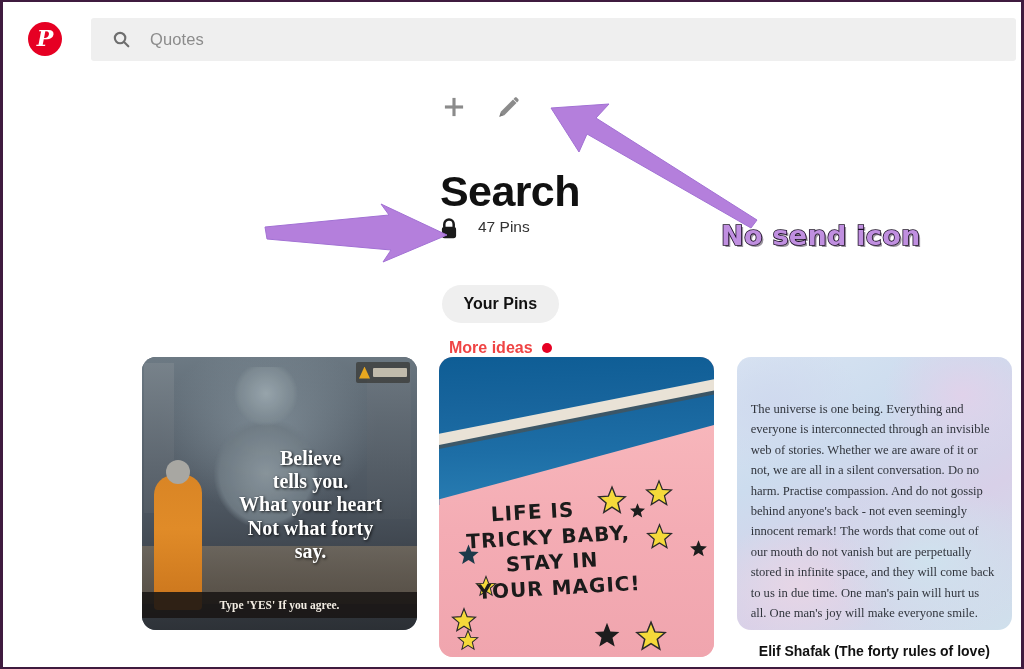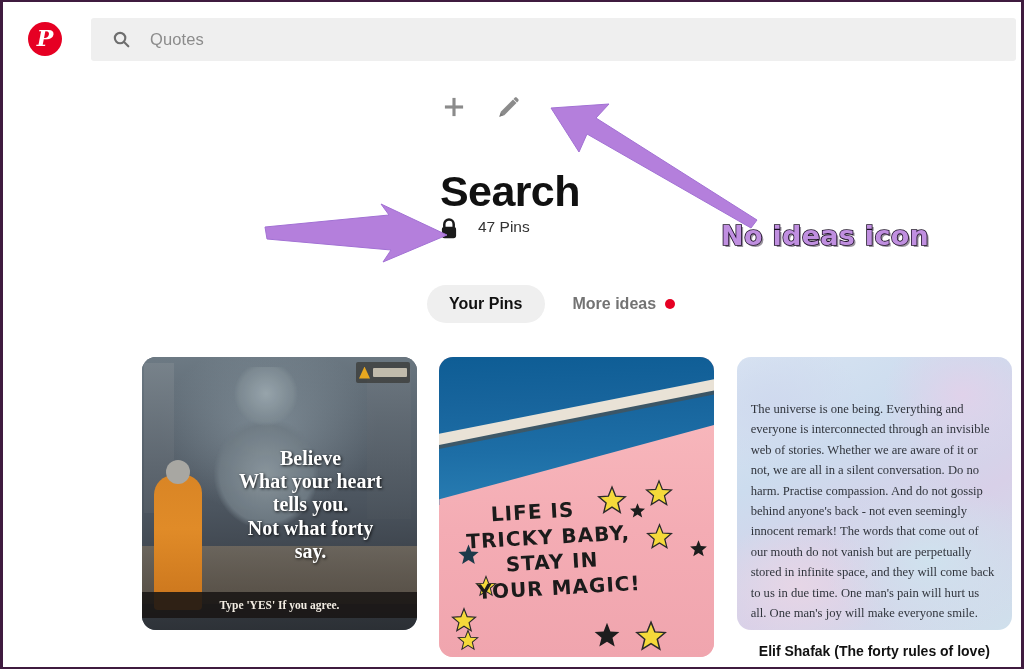--- a/index.html
+++ b/index.html
@@ -105,27 +105,28 @@
     color: #333333;
   }
 
   
   .tabs {
     position: absolute;
     top: 283px; left: 424px;
     display: flex;
     align-items: center;
     gap: 6px;
+    flex-direction: column;
   }
   .tab {
     padding: 10px 22px;
     border-radius: 22px;
     font-size: 16px;
     font-weight: 700;
-    color: #737373;
+    color: #ef4444;
     cursor: pointer;
     white-space: nowrap;
   }
   .tab.active {
     background: #efefef;
     color: #111111;
   }
   .tab-with-dot {
     display: flex;
     align-items: center;
@@ -386,22 +387,22 @@
         <div class="p1-monk"></div>
         <div class="p1-monk-head"></div>
 
         <div class="p1-watermark">
           <span class="p1-wm-dot"></span>
           <span class="p1-wm-bar"></span>
         </div>
 
         <div class="p1-quote">
           <div>Believe</div>
+          <div>tells you.</div>
           <div>What your heart</div>
-          <div>tells you.</div>
           <div>Not what forty</div>
           <div>say.</div>
         </div>
 
         <div class="p1-footer">Type 'YES' If you agree.</div>
       </div>
     </div>
 
     <div class="pin">
       <div class="pin-media pin2-media">
@@ -462,15 +463,15 @@
   </div>
 
   <svg class="annot-arrow" style="left:258px; top:200px;" width="190" height="78" viewBox="0 0 190 78">
     <path d="M4 25 L128 13 L120 2 L186 33 L122 60 L130 48 L6 37 Z" fill="#b47fdc" stroke="#a271d4" stroke-width="1"></path>
   </svg>
 
   <svg class="annot-arrow" style="left:536px; top:92px;" width="222" height="136" viewBox="0 0 222 136">
     <path d="M12 14 L70 10 L57 24 L218 126 L212 134 L48 40 L40 58 Z" fill="#b47fdc" stroke="#a271d4" stroke-width="1"></path>
   </svg>
 
-  <div class="annot-text" style="left:718px; top:218px;">No ideas icon</div>
+  <div class="annot-text" style="left:718px; top:218px;">No send icon</div>
 
 </div>
 
 </body></html>

